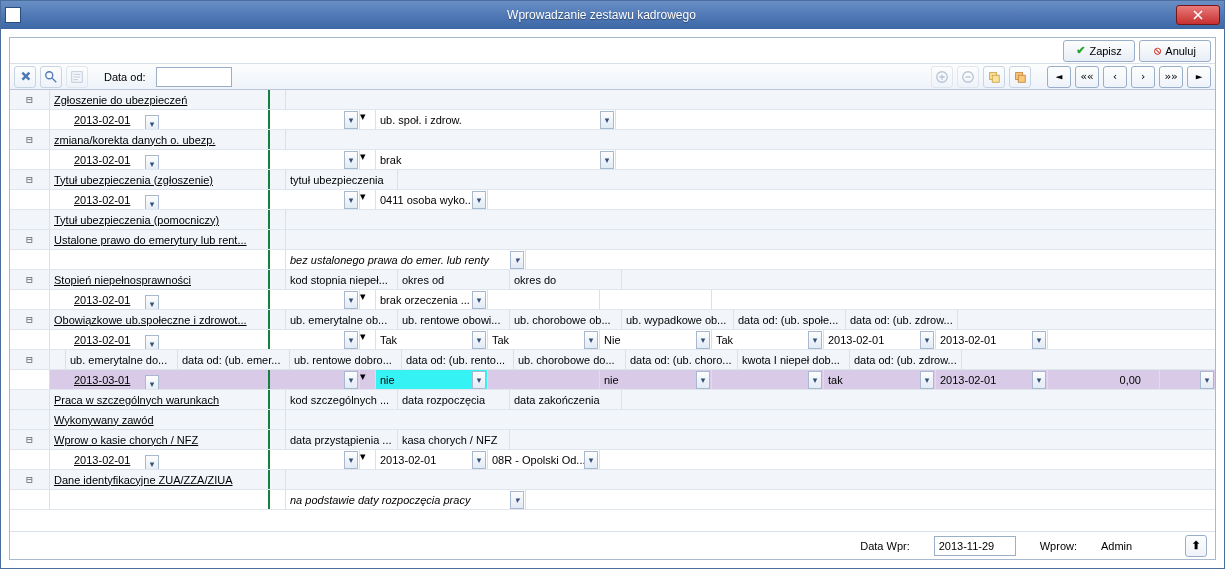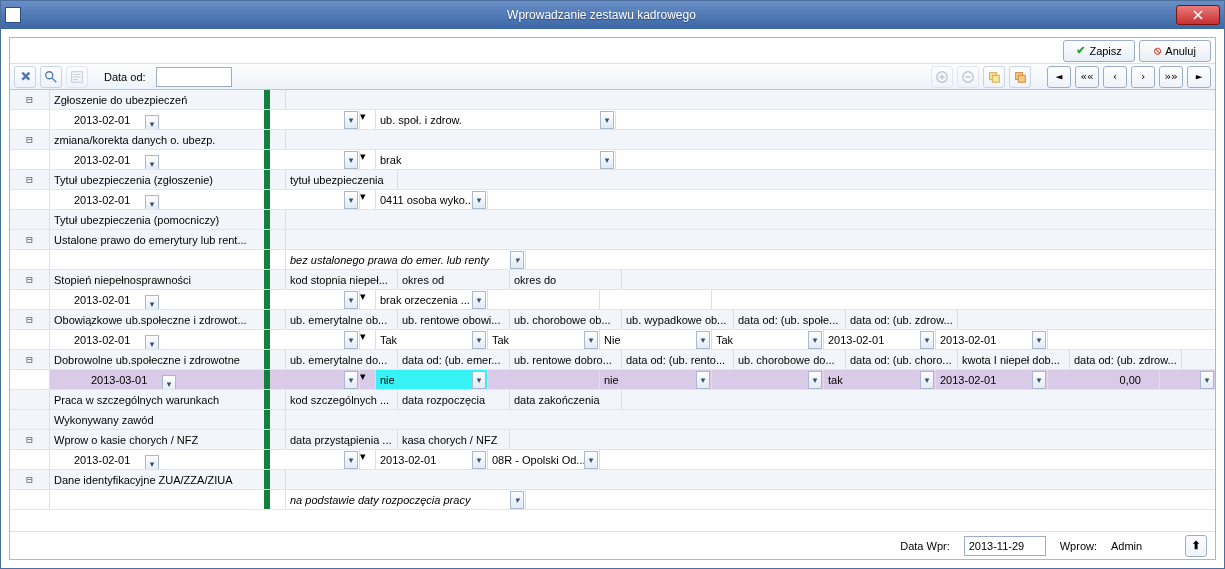--- a/index.html
+++ b/index.html
@@ -108,23 +108,23 @@
 }
 .row {
   display:flex;
   height:20px;
   border-bottom:1px solid #e0e6ee;
 }
 .row.hdr { background:#f2f6fb; font-weight:normal; }
 .c0 { width:40px; border-right:1px solid #d8e0ea; display:flex; align-items:center; justify-content:center; }
 .c0 .tree { font-family:monospace; color:#666; cursor:pointer; }
 .c-label {
-  width:220px; border-right:6px solid #15803d; padding:0 4px;
+  width:220px; border-right:2px solid #15803d; padding:0 4px;
   display:flex; align-items:center;
-  white-space:nowrap; overflow:hidden; text-overflow:ellipsis;
+  white-space:nowrap; overflow:hidden; text-overflow:ellipsis;text-decoration:underline;
 }
 .c-small { width:16px; border-right:1px solid #d8e0ea; }
 .cell {
   width:112px; border-right:1px solid #d8e0ea; padding:0 4px;
   display:flex; align-items:center;
   white-space:nowrap; overflow:hidden; text-overflow:ellipsis;
   position:relative;
 }
 .cell .dd {
   width:14px; height:18px;
@@ -161,21 +161,21 @@
   background: linear-gradient(#fdfdfd,#e2eaf4);
   display:flex; align-items:center; justify-content:center;
   position:absolute; right:1px; top:1px;
   font-size:9px; color:#33517a;
   cursor:pointer;
 }
 .footer {
   height:28px;
   border-top:1px solid #d8e0ea;
   display:flex; align-items:center; justify-content:flex-end;
-  padding:0 8px; gap:14px;
+  padding:0 8px; gap:24px;
 }
 .footer input {
   height:20px; width:82px;
   border:1px solid #9aaec8; padding:0 4px;
   font-family:inherit; font-size:11px;
 }
 .footer .up-btn {
   width:22px; height:22px;
   border:1px solid #9aaec8;
   background: linear-gradient(#fdfdfd,#eef3fa);
@@ -463,36 +463,35 @@
               <span>2013-02-01</span>
               <span class="dd">▾</span>
             </div>
           <div class="cell filler"></div>
         </div>
 
         <div class="row hdr">
           <div class="c0">
               <span class="tree">⊟</span>
             </div>
-          <div class="c-label">Dobrowolne ub.społeczne i zdrowotne</div>
           <div class="c-small"></div>
           <div class="cell">ub. emerytalne do...</div>
           <div class="cell">data od: (ub. emer...</div>
           <div class="cell">ub. rentowe dobro...</div>
           <div class="cell">data od: (ub. rento...</div>
           <div class="cell">ub. chorobowe do...</div>
           <div class="cell">data od: (ub. choro...</div>
           <div class="cell">kwota I niepeł dob...</div>
           <div class="cell">data od: (ub. zdrow...</div>
         </div>
 
         <div class="row">
           <div class="c0"></div>
           <div class="c-label" style="padding-left:20px; background:#d9cbe8;">
-            <div class="date-cell" style="border:0;background:#d9cbe8;margin-left:17px;">
+            <div class="date-cell" style="border:0;background:#d9cbe8;">
                 <span>2013-03-01</span>
                 <span class="dd">▾</span>
               </div>
           </div>
           <div class="ghost-col" style="background:#d9cbe8;">
               <span class="dd">▾</span>
             </div>
           <div class="c-small" style="background:#d9cbe8;position:relative;"><span class="dd" style="right:0;">▾</span></div>
           <div class="cell cyan">
               <span>nie</span>

